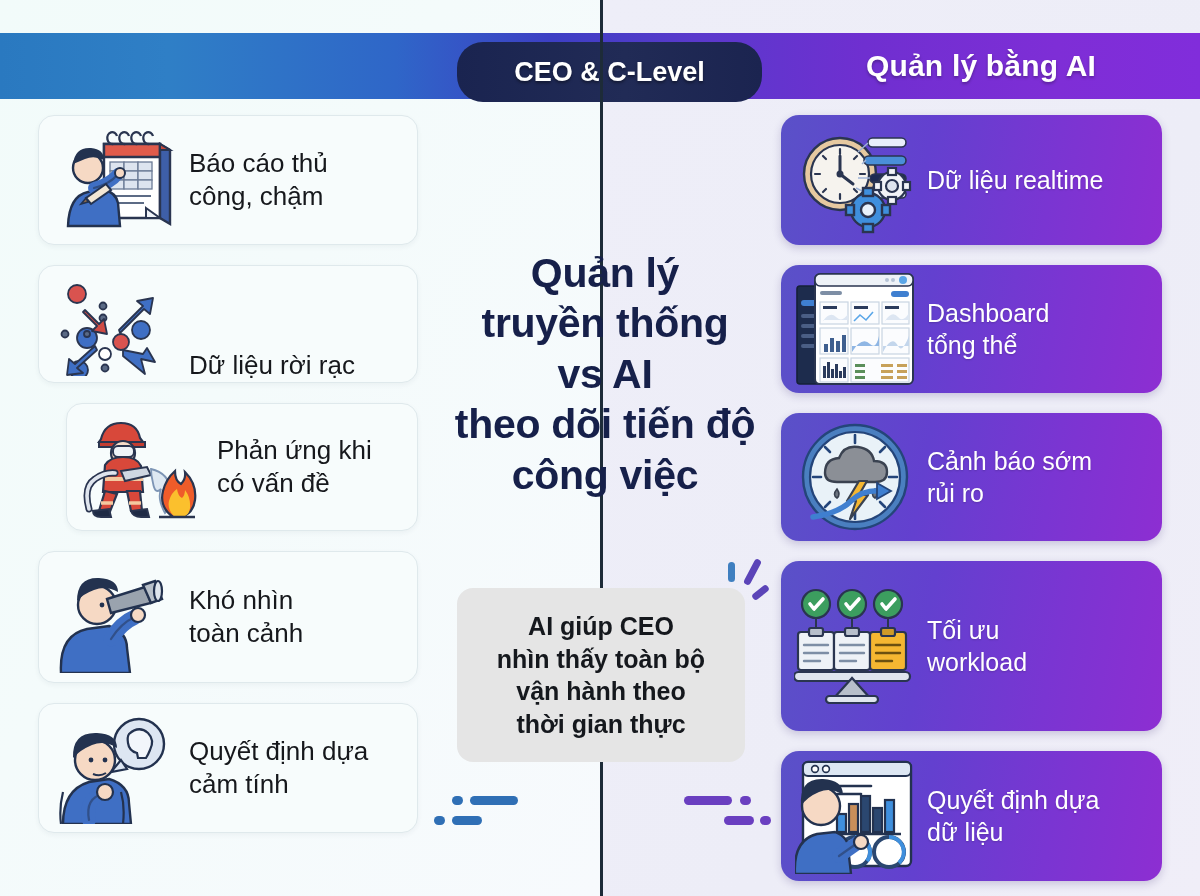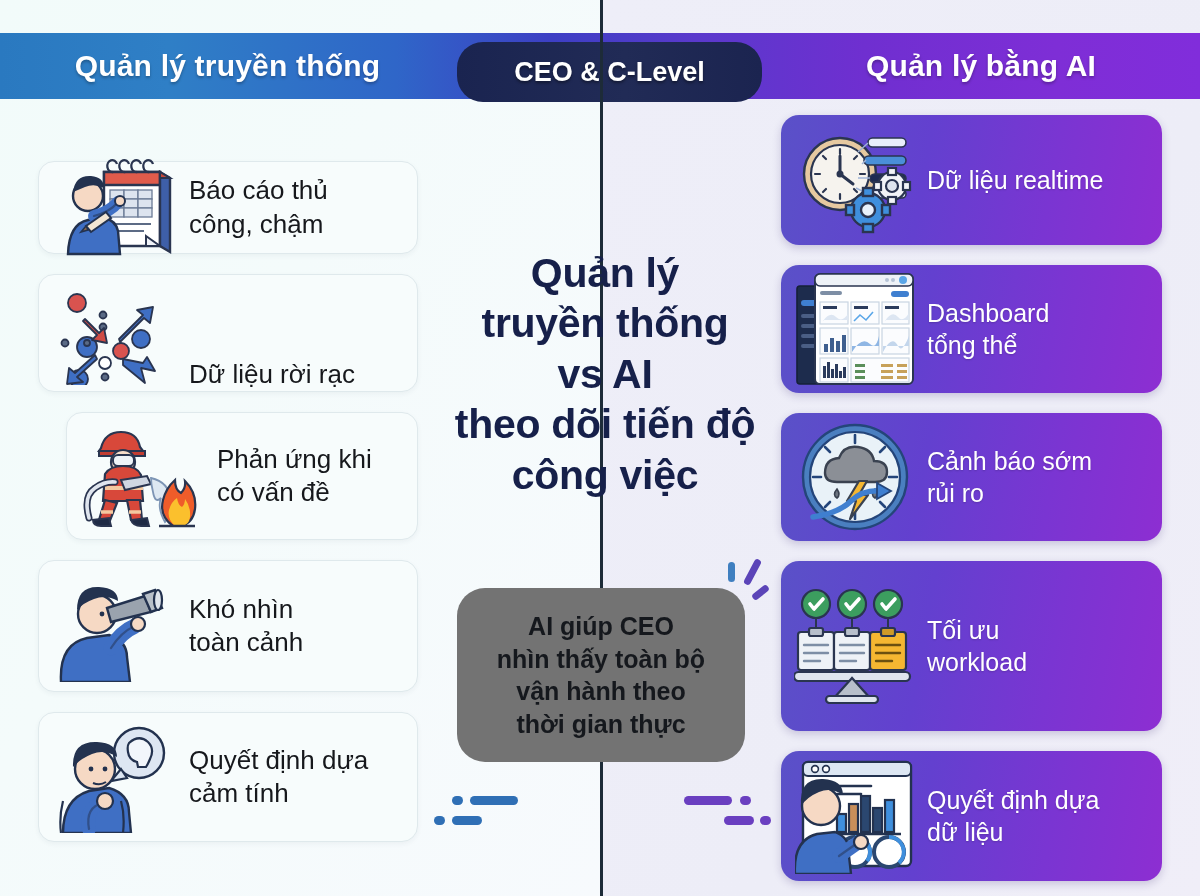--- a/index.html
+++ b/index.html
@@ -96,51 +96,50 @@
   .center-title {
     position: absolute; left: 420px; top: 248px; width: 370px;
     text-align: center;
     font-size: 41px; line-height: 1.23; font-weight: bold;
     color: #16204a; white-space: pre-line;
     letter-spacing: -.3px;
   }
   .callout {
     position: absolute; left: 457px; top: 588px;
     width: 288px; height: 174px;
-    background: #737373;
-    border-radius: 28px;
+    background: #e5e5e5;
+    border-radius: 16px;
     display: flex; align-items: center; justify-content: center;
     text-align: center;
     font-size: 25px; line-height: 1.3; font-weight: bold;
     color: #15181d; white-space: pre-line;
   }
   
   .dash { position: absolute; border-radius: 6px; }
   
   svg { display: block; }
 </style>
 </head>
 <body>
 
 <div id="stage">
 
   <div class="bg-left"></div>
   <div class="bg-right"></div>
 
   <div class="header">
-    <div class="header-label header-left">Quản lý truyền thống</div>
     <div class="header-label header-right">Quản lý bằng AI</div>
   </div>
   <div class="center-pill">CEO &amp; C-Level</div>
 
   <div class="divider"></div>
 
   <div class="col-left">
 
-    <div class="lcard" style="height:93px;margin-top:46px;">
+    <div class="lcard" style="height:130px;">
       <div class="art">
         <svg width="118" height="104" viewBox="0 0 118 104">
 
           <path d="M46 16 h56 v74 h-56 z" fill="#ffffff" stroke="#2a3550" stroke-width="2.4"></path>
           <path d="M46 16 h56 v13 h-56 z" fill="#e05b4b" stroke="#2a3550" stroke-width="2.4"></path>
           <path d="M102 16 l10 6 v74 l-10 -6 z" fill="#3e5fa8" stroke="#2a3550" stroke-width="2.4"></path>
           <path d="M102 16 l10 6 h-10 z" fill="#c44a3c" stroke="#2a3550" stroke-width="2"></path>
 
           <g stroke="#2a3550" stroke-width="2.3" fill="none">
             <path d="M55 16 a5 6 0 1 1 4 -8"></path>

